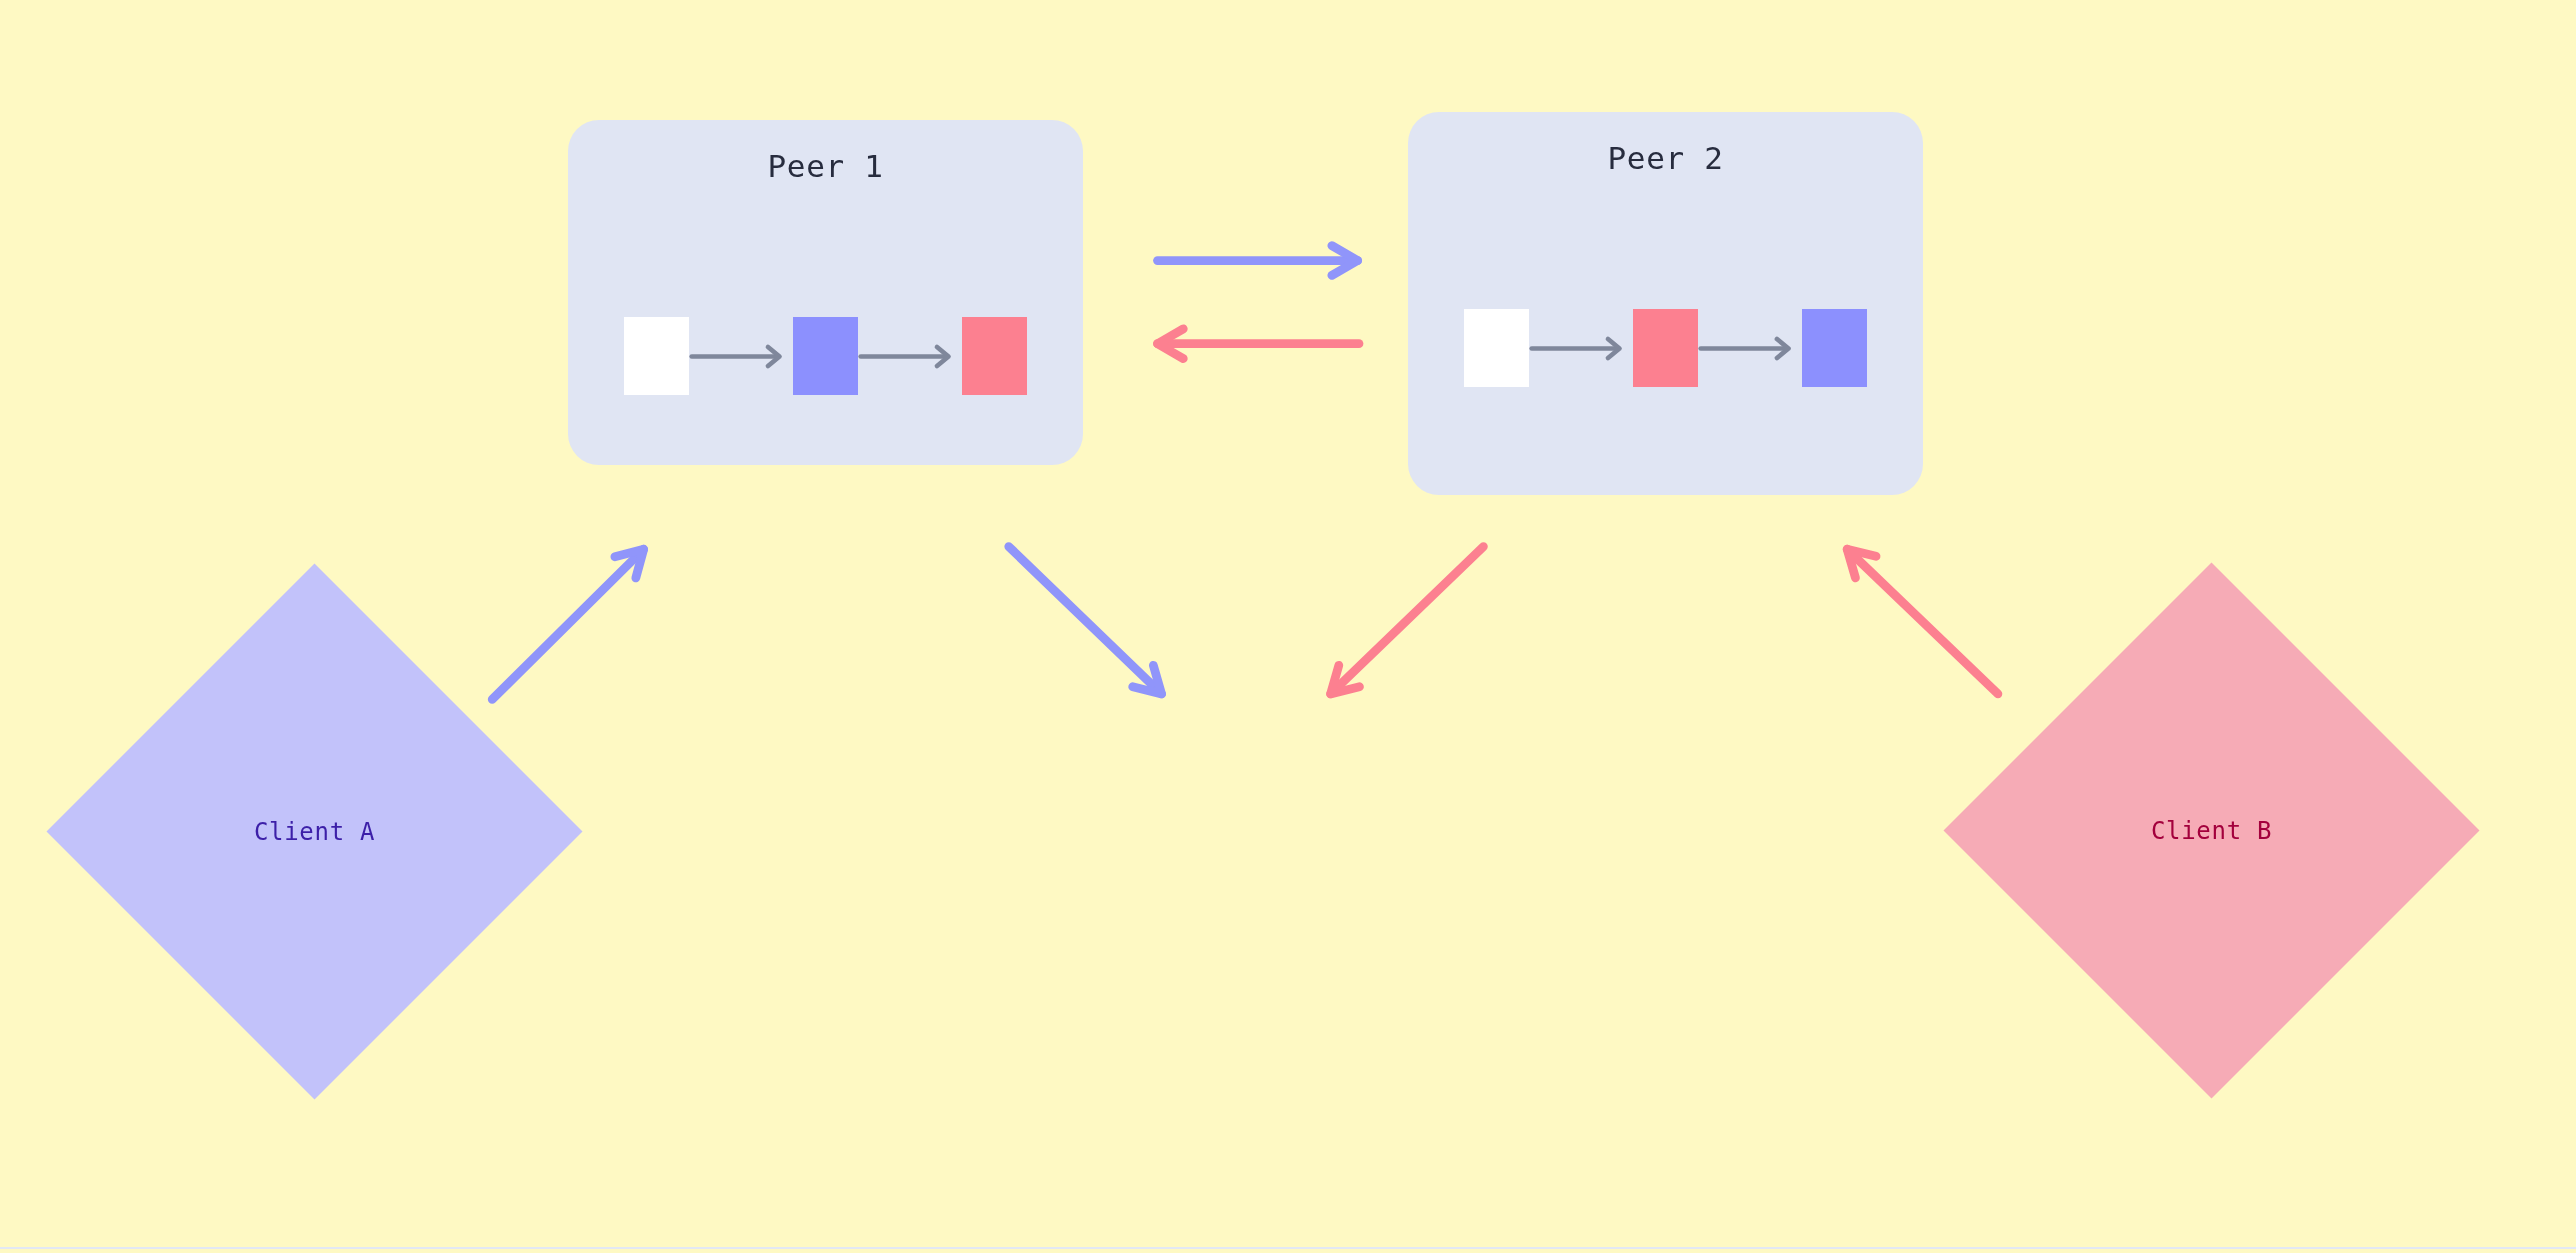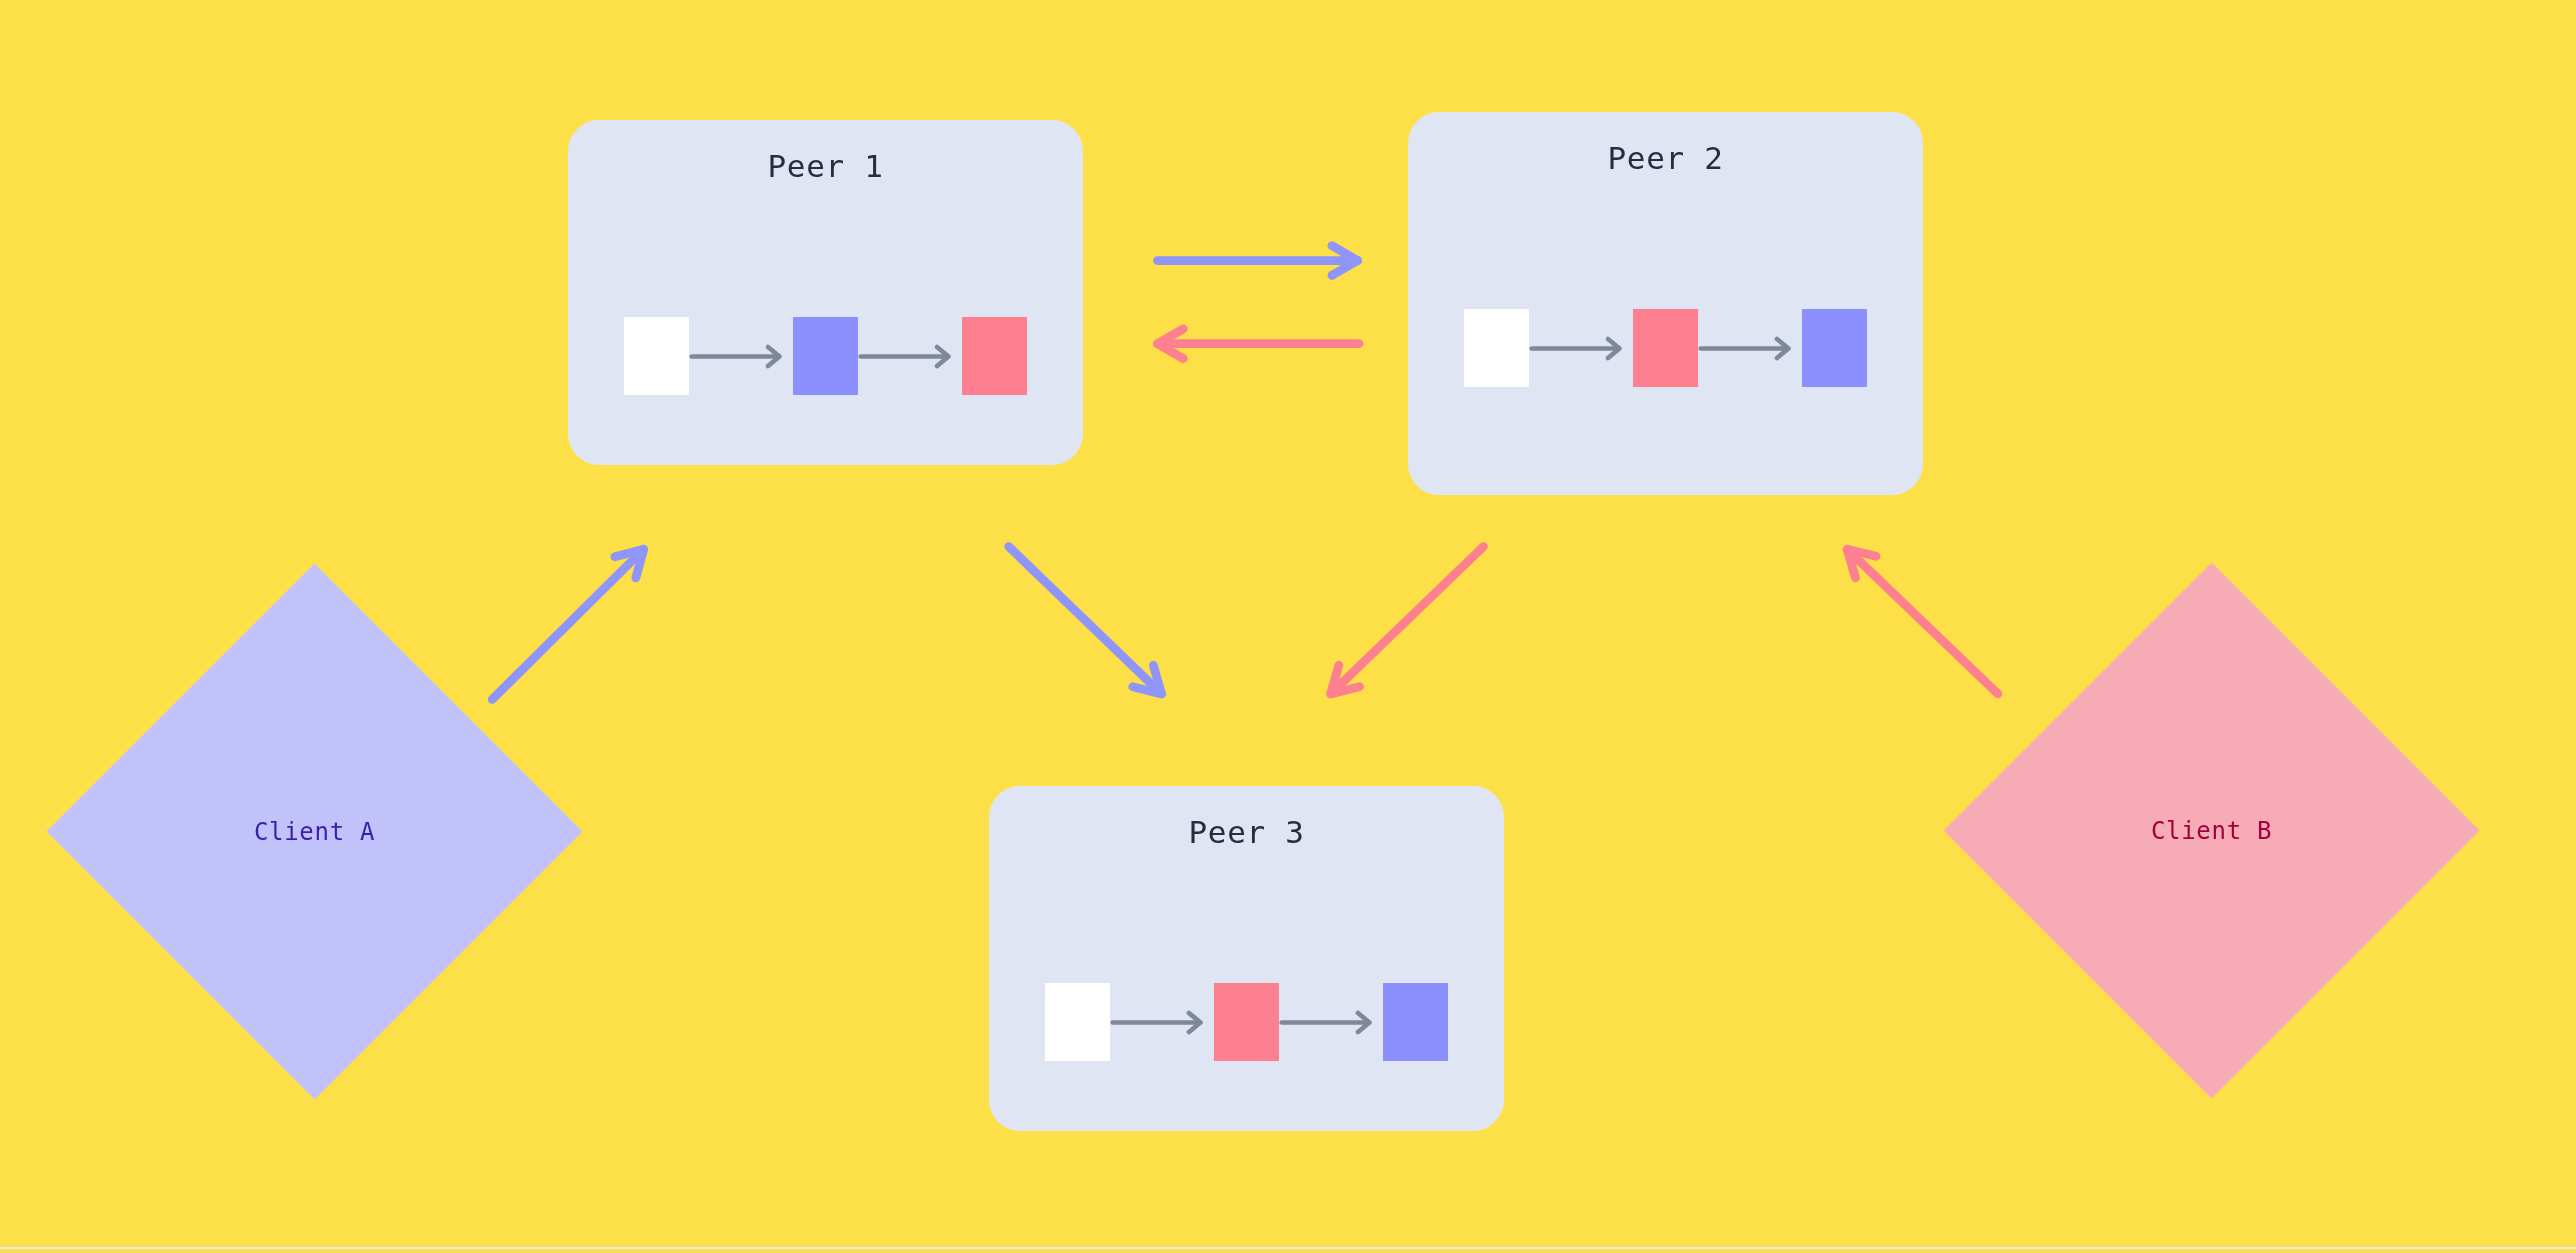--- a/index.html
+++ b/index.html
@@ -7,21 +7,21 @@
     padding: 0;
     background: #ffffff;
   }
   body {
     font-family: "DejaVu Sans Mono", "Liberation Mono", monospace;
   }
   #stage {
     position: relative;
     width: 2576px;
     height: 1254px;
-    background: #fde047;
+    background: #fef9c3;
     overflow: hidden;
   }
   #edges-layer {
     position: absolute;
     left: 0;
     top: 0;
     width: 2576px;
     height: 1254px;
     pointer-events: none;
   }
@@ -156,36 +156,20 @@
       </svg>
       <div class="chain-block red"></div>
       <svg class="chain-arrow" viewBox="0 0 154 40">
         <path d="M4 20 H132" stroke="#7f879b" stroke-width="7" fill="none" stroke-linecap="round"></path>
         <path d="M117 6 L134 20 L117 34" stroke="#7f879b" stroke-width="7" fill="none" stroke-linecap="round" stroke-linejoin="round"></path>
       </svg>
       <div class="chain-block purple"></div>
     </div>
   </div>
 
-  <div class="peer-node" style="left:989px; top:786px; width:515px; height:345px;">
-    <div class="peer-title">Peer 3</div>
-    <div class="chain-row" style="top:197px;">
-      <div class="chain-block genesis"></div>
-      <svg class="chain-arrow" viewBox="0 0 154 40">
-        <path d="M4 20 H132" stroke="#7f879b" stroke-width="7" fill="none" stroke-linecap="round"></path>
-        <path d="M117 6 L134 20 L117 34" stroke="#7f879b" stroke-width="7" fill="none" stroke-linecap="round" stroke-linejoin="round"></path>
-      </svg>
-      <div class="chain-block red"></div>
-      <svg class="chain-arrow" viewBox="0 0 154 40">
-        <path d="M4 20 H132" stroke="#7f879b" stroke-width="7" fill="none" stroke-linecap="round"></path>
-        <path d="M117 6 L134 20 L117 34" stroke="#7f879b" stroke-width="7" fill="none" stroke-linecap="round" stroke-linejoin="round"></path>
-      </svg>
-      <div class="chain-block purple"></div>
-    </div>
-  </div>
 
   <div class="client-node" style="left:125px; top:642px; width:379px; height:379px;">
     <div class="client-shape a"></div>
     <div class="client-label a">Client A</div>
   </div>
 
   <div class="client-node" style="left:2022px; top:641px; width:379px; height:379px;align-items:center;">
     <div class="client-shape b"></div>
     <div class="client-label b">Client B</div>
   </div>

